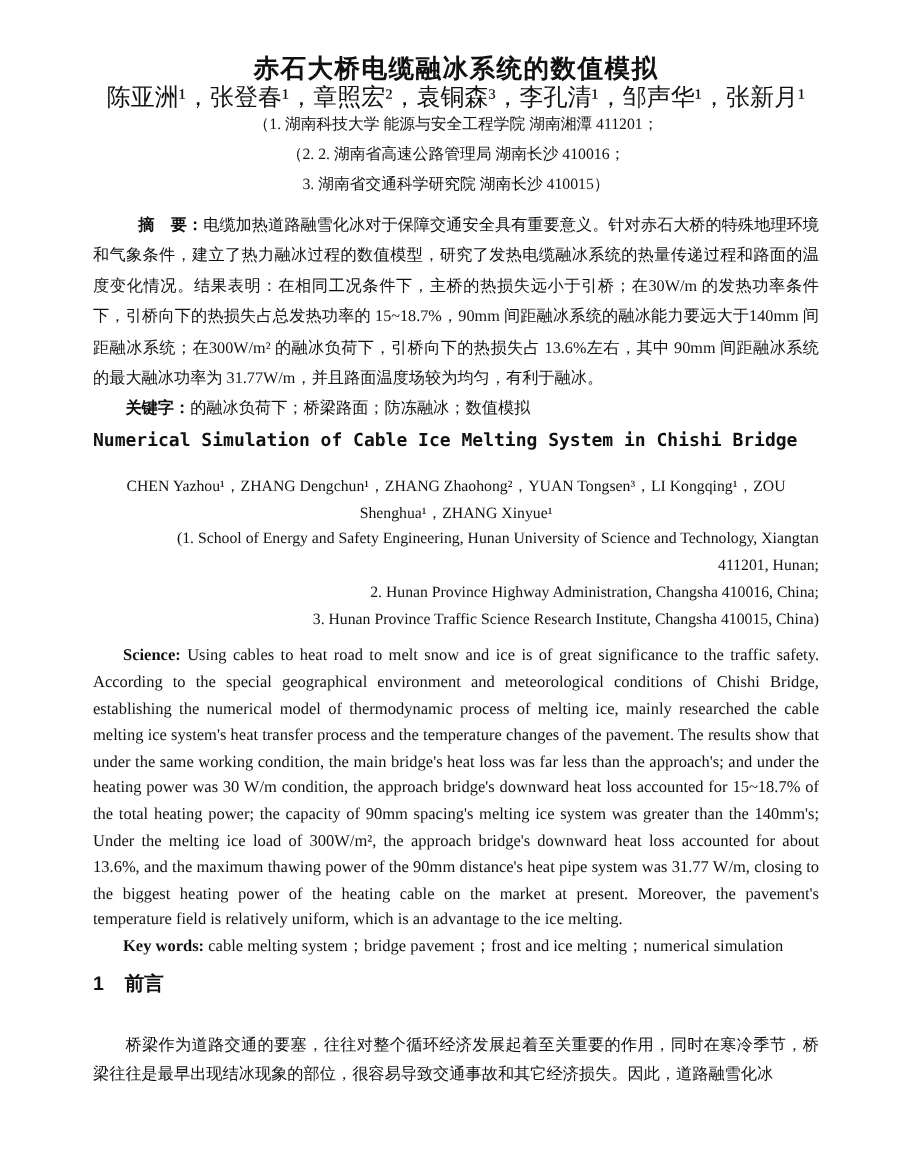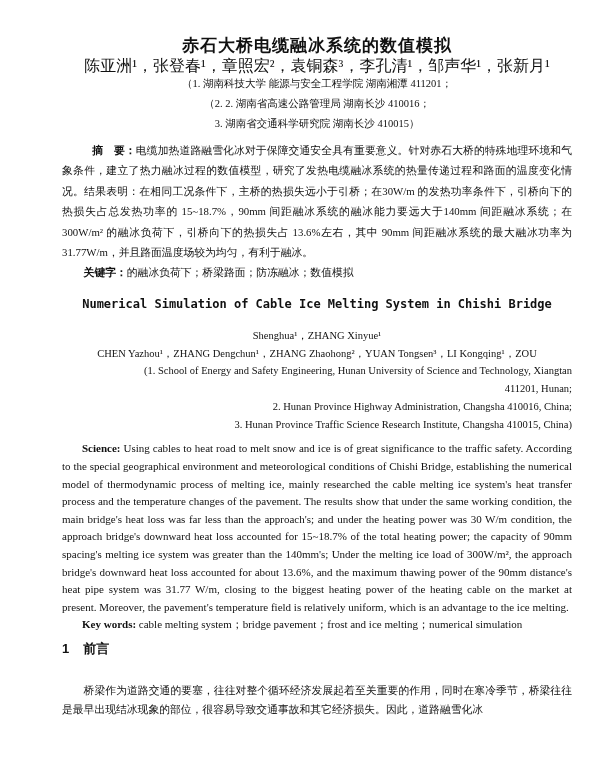--- a/index.html
+++ b/index.html
@@ -4,21 +4,21 @@
 <style>
   html, body { margin: 0; padding: 0; background: #888; }
   .page {
     position: relative;
     width: 600px;
     height: 768px;
     margin: 0 auto;
     background: #ffffff;
     color: #111;
     box-sizing: border-box;
-    padding: 34px 28px 0 62px;
+    padding: 34px 54px 0 62px;
     font-family: "Liberation Serif", serif;
     overflow: hidden;
   }
   .title-zh {
     font-family: "Liberation Sans", sans-serif;
     font-weight: bold;
     font-size: 17px;
     line-height: 24px;
     text-align: center;
     letter-spacing: 1px;
@@ -44,26 +44,25 @@
     font-size: 10.8px;
     line-height: 20px;
     text-align: left;
     text-indent: 2em;
   }
   .label-zh {
     font-family: "Liberation Sans", sans-serif;
     font-weight: bold;
   }
   .title-en {
-    margin-top: 13px;
+    margin-top: 2px;
     font-family: "DejaVu Sans Mono", monospace;
     font-weight: bold;
     font-size: 12px;
     line-height: 18px;
-    text-align: center;
     white-space: nowrap;
   }
   .authors-en {
     margin-top: 14px;
     font-size: 10.5px;
     line-height: 17.5px;
     text-align: center;
   }
   .affil-en {
     font-size: 10.5px;
@@ -113,22 +112,22 @@
   <div class="affil-zh">（2. 2. 湖南省高速公路管理局 湖南长沙 410016；</div>
   <div class="affil-zh">3. 湖南省交通科学研究院 湖南长沙 410015）</div>
 
   <div class="abstract-zh"><span class="label-zh">摘　要：</span><span>电缆加热道路融雪化冰对于保障交通安全具有重要意义。针对赤石大桥的特殊地理环境和气象条件，建立了热力融冰过程的数值模型，研究了发热电缆融冰系统的热量传递过程和路面的温度变化情况。结果表明：在相同工况条件下，主桥的热损失远小于引桥；在30W/m 的发热功率条件下，引桥向下的热损失占总发热功率的 15~18.7%，90mm 间距融冰系统的融冰能力要远大于140mm 间距融冰系统；在300W/m² 的融冰负荷下，引桥向下的热损失占 13.6%左右，其中 90mm 间距融冰系统的最大融冰功率为 31.77W/m，并且路面温度场较为均匀，有利于融冰。</span></div>
 
   <div class="keywords-zh"><span class="label-zh">关键字：</span><span>的融冰负荷下；桥梁路面；防冻融冰；数值模拟</span></div>
 
   <div class="title-en">Numerical Simulation of Cable Ice Melting System in Chishi Bridge</div>
 
   <div class="authors-en">
+    <div>CHEN Yazhou¹，ZHANG Dengchun¹，ZHANG Zhaohong²，YUAN Tongsen³，LI Kongqing¹，ZOU</div>
     <div>Shenghua¹，ZHANG Xinyue¹</div>
-    <div>CHEN Yazhou¹，ZHANG Dengchun¹，ZHANG Zhaohong²，YUAN Tongsen³，LI Kongqing¹，ZOU</div>
   </div>
 
   <div class="affil-en">(1. School of Energy and Safety Engineering, Hunan University of Science and Technology, Xiangtan</div>
   <div class="affil-en">411201, Hunan;</div>
   <div class="affil-en">2. Hunan Province Highway Administration, Changsha 410016, China;</div>
   <div class="affil-en">3. Hunan Province Traffic Science Research Institute, Changsha 410015, China)</div>
 
   <div class="abstract-en"><span class="label-en">Science:</span>
     <span>Using cables to heat road to melt snow and ice is of great significance to the traffic safety. According to the special geographical environment and meteorological conditions of Chishi Bridge, establishing the numerical model of thermodynamic process of melting ice, mainly researched the cable melting ice system's heat transfer process and the temperature changes of the pavement. The results show that under the same working condition, the main bridge's heat loss was far less than the approach's; and under the heating power was 30 W/m condition, the approach bridge's downward heat loss accounted for 15~18.7% of the total heating power; the capacity of 90mm spacing's melting ice system was greater than the 140mm's; Under the melting ice load of 300W/m², the approach bridge's downward heat loss accounted for about 13.6%, and the maximum thawing power of the 90mm distance's heat pipe system was 31.77 W/m, closing to the biggest heating power of the heating cable on the market at present. Moreover, the pavement's temperature field is relatively uniform, which is an advantage to the ice melting.</span></div>
 

